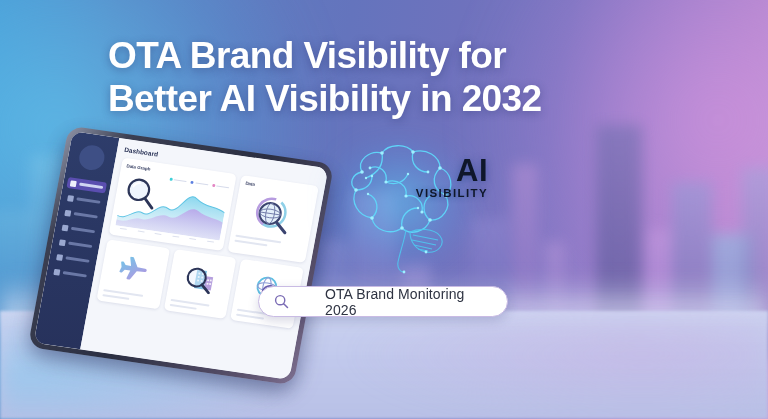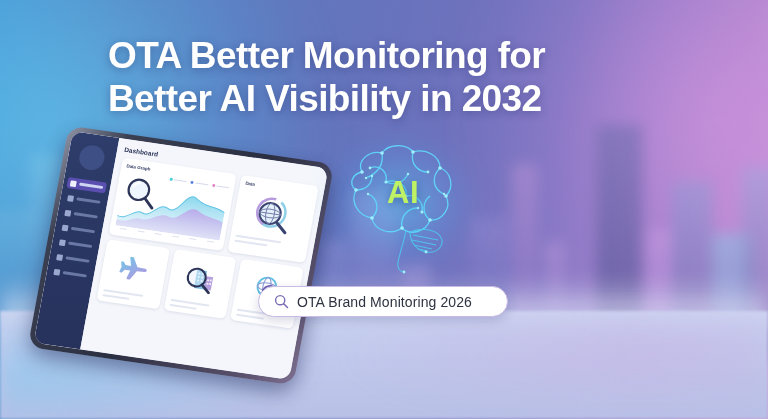--- a/index.html
+++ b/index.html
@@ -140,39 +140,39 @@
   .ic-box { flex:1; display:flex; align-items:center; justify-content:center; }
 
   
   .brain-wrap { position:absolute; left:318px; top:128px; width:170px; height:155px; z-index:30; }
   .brain-glow {
     position:absolute; left:8px; top:8px; width:154px; height:140px;
     background:radial-gradient(ellipse at 48% 48%, rgba(90,215,255,.50), rgba(70,170,245,.18) 46%, rgba(70,170,245,0) 72%);
     filter:blur(11px);
   }
   .brain-wrap svg { position:absolute; inset:0; width:100%; height:100%; }
-  .brain-label { position:absolute; left:0; right:0; top:50px; text-align:center; color:#bef264; }
+  .brain-label { position:absolute; left:0; right:0; top:28px; text-align:right; color:#0f172a; }
   .brain-label .ai {
     font-size:31px; font-weight:bold; line-height:30px; letter-spacing:.5px;
     text-shadow:0 2px 8px rgba(25,60,130,.55);
   }
   .brain-label .vis {
     font-size:11.5px; font-weight:bold; letter-spacing:1.4px; margin-top:1px;
     text-shadow:0 1px 5px rgba(25,60,130,.55);
   }
 
   
   .search {
     position:absolute; left:258px; top:286px; width:250px; height:31px;
     background:#fff; border:1.4px solid #c9bbe4; border-radius:16px;
     display:flex; align-items:center; gap:8px; padding:0 15px;
     box-shadow:0 4px 11px rgba(60,60,120,.20);
     z-index:45;
   }
-  .search .txt { font-size:14px; color:#2e3342; letter-spacing:.1px; }
+  .search .txt { font-size:14px; color:#2e3342; letter-spacing:.1px;margin-left:28px; }
   .mag-s { flex:none; }
 </style>
 </head>
 <body>
 
 <div id="stage">
 
   <div class="bg-base"></div>
   <div class="bg-glow-left"></div>
   <div class="bg-glow-right"></div>
@@ -195,21 +195,21 @@
     <div class="bld" style="left:712px;width:40px;height:126px;background:linear-gradient(180deg,#7fd1e8,#4e8fc4);opacity:.5"></div>
     <div class="bld" style="left:742px;width:34px;height:192px;background:linear-gradient(180deg,#9ea9dd,#5560a4);opacity:.55"></div>
   </div>
 
   <div class="horizon-haze"></div>
   <div class="ground"></div>
   <div class="ground-tint-l"></div>
   <div class="ground-tint-r"></div>
 
   <h1 class="title">
-    <span class="l1">OTA Better Monitoring for</span>
+    <span class="l1">OTA Brand Visibility for</span>
     <span class="l2">Better AI Visibility in 2032</span>
   </h1>
 
   <div class="tablet-wrap">
     <div class="tablet-shadow"></div>
     <div class="tablet">
       <div class="screen">
 
         <div class="t-side">
           <div class="t-avatar"></div>
@@ -422,20 +422,21 @@
         <circle cx="50" cy="66" r="1.2"></circle>
           <circle cx="100" cy="80" r="1.2"></circle>
         <circle cx="90" cy="46" r="1.2"></circle>
           <circle cx="54" cy="48" r="1.2"></circle>
         <circle cx="108" cy="124" r="1.4"></circle>
           <circle cx="86" cy="144" r="1.4"></circle>
       </g>
     </svg>
     <div class="brain-label">
       <div class="ai">AI</div>
+      <div class="vis">VISIBILITY</div>
     </div>
   </div>
 
   <div class="search">
     <svg class="mag-s" width="15" height="15" viewBox="0 0 16 16">
       <circle cx="6.6" cy="6.6" r="4.9" fill="none" stroke="#7a6bb4" stroke-width="1.5"></circle>
       <line x1="10.3" y1="10.3" x2="14.4" y2="14.4" stroke="#7a6bb4" stroke-width="1.6" stroke-linecap="round"></line>
     </svg>
     <span class="txt" placeholder="Search">OTA Brand Monitoring 2026</span>
   </div>

